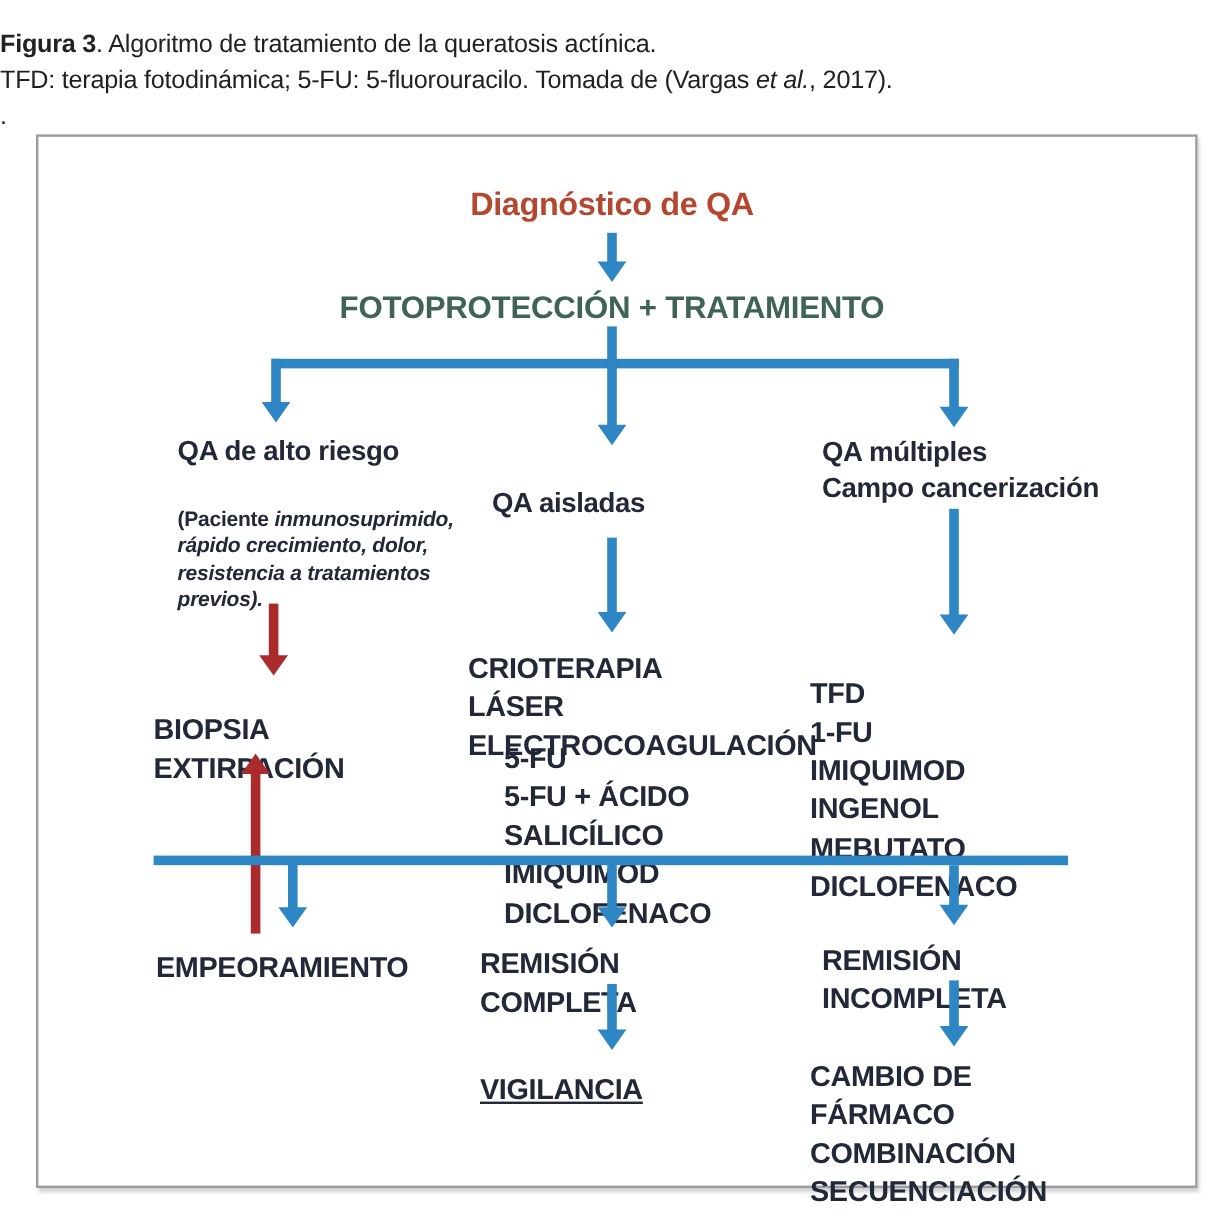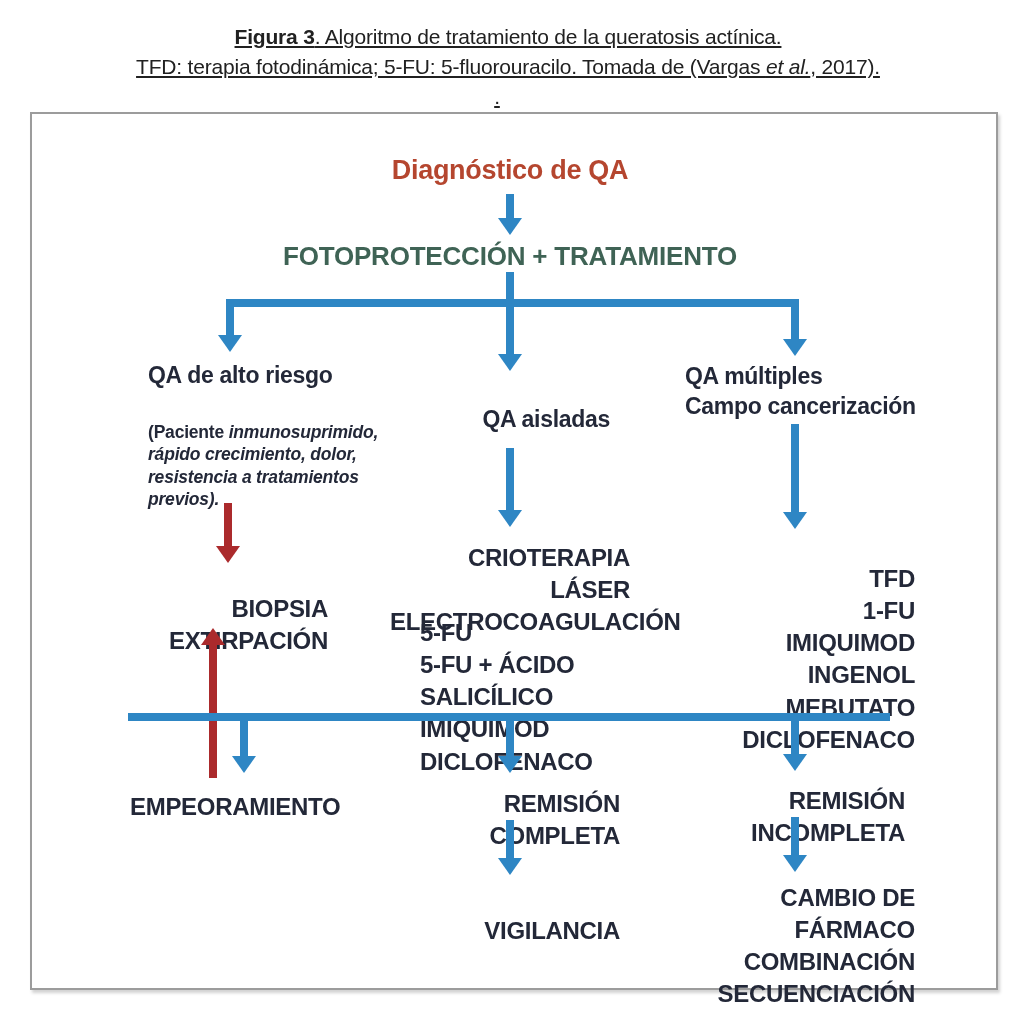--- a/index.html
+++ b/index.html
@@ -9,38 +9,38 @@
     --green:#3f6355;
     --dark:#232838;
     --caption:#212121;
   }
   *{margin:0;padding:0;box-sizing:border-box;}
   html,body{width:1024px;height:1024px;background:#ffffff;
     font-family:"Liberation Sans", sans-serif;}
   .abs{position:absolute;}
   .ml{white-space:pre-line;}
   
-  .caption{position:absolute;top:22px;left:0;right:8px;text-align:center;
-    color:var(--caption);font-size:21px;line-height:1.43;letter-spacing:-0.2px;text-decoration:underline;}
+  .caption{position:absolute;top:22px;left:0;right:8px;text-align:left;
+    color:var(--caption);font-size:21px;line-height:1.43;letter-spacing:-0.2px;}
   .caption .b{font-weight:bold;}
   .caption .i{font-style:italic;}
   .caption .dot{margin-right:22px;}
   
   .frame{position:absolute;left:30px;top:112px;width:968px;height:878px;
     border:2px solid #9c9c9c;background:#fff;box-shadow:2px 3px 3px rgba(0,0,0,.18);}
   
   .node{position:absolute;color:var(--dark);font-weight:bold;letter-spacing:-0.3px;}
   .title{color:var(--title-red);font-size:27px;text-align:center;}
   .step{color:var(--green);font-size:26px;text-align:center;letter-spacing:-0.2px;}
   .branch-label{font-size:23px;}
   .list{font-size:24px;line-height:1.34;}
   .note{position:absolute;color:var(--dark);font-weight:bold;font-size:17.5px;
     line-height:1.28;letter-spacing:-0.2px;}
   .note .it{font-style:italic;}
-  .center{text-align:right;}
+  .center{text-align:left;}
   .it{font-style:italic;}
   
   .shaft-v{position:absolute;width:8px;background:var(--blue);}
   .shaft-h{position:absolute;height:8px;background:var(--blue);}
   .shaft-red{background:var(--red);}
   .head-down{position:absolute;width:0;height:0;
     border-left:12px solid transparent;border-right:12px solid transparent;
     border-top:17px solid var(--blue);}
   .head-up{position:absolute;width:0;height:0;
     border-left:12px solid transparent;border-right:12px solid transparent;
@@ -121,21 +121,21 @@
 
 <div class="shaft-v" style="left:240px;top:716px;height:42px;"></div>
 <div class="head-down" style="left:232px;top:756px;"></div>
 <div class="node list center abs" style="left:130px;top:791px;width:200px;">EMPEORAMIENTO</div>
 
 <div class="shaft-v" style="left:506px;top:721px;height:37px;"></div>
 <div class="head-down" style="left:498px;top:756px;"></div>
 <div class="node list center abs" style="left:400px;top:788px;width:220px;">REMISIÓN COMPLETA</div>
 <div class="shaft-v" style="left:506px;top:820px;height:40px;"></div>
 <div class="head-down" style="left:498px;top:858px;"></div>
-<div class="node list center abs" style="left:400px;top:915px;width:220px;">VIGILANCIA</div>
+<div class="node list center abs" style="left:400px;top:893px;width:220px;text-decoration:underline;">VIGILANCIA</div>
 
 <div class="shaft-v" style="left:791px;top:721px;height:35px;"></div>
 <div class="head-down" style="left:783px;top:754px;"></div>
 <div class="node list center abs" style="left:685px;top:785px;width:220px;">REMISIÓN INCOMPLETA</div>
 <div class="shaft-v" style="left:791px;top:817px;height:40px;"></div>
 <div class="head-down" style="left:783px;top:855px;"></div>
 <div class="node list ml center abs" style="left:675px;top:882px;width:240px;">CAMBIO DE FÁRMACO
 COMBINACIÓN
 SECUENCIACIÓN</div>
 

